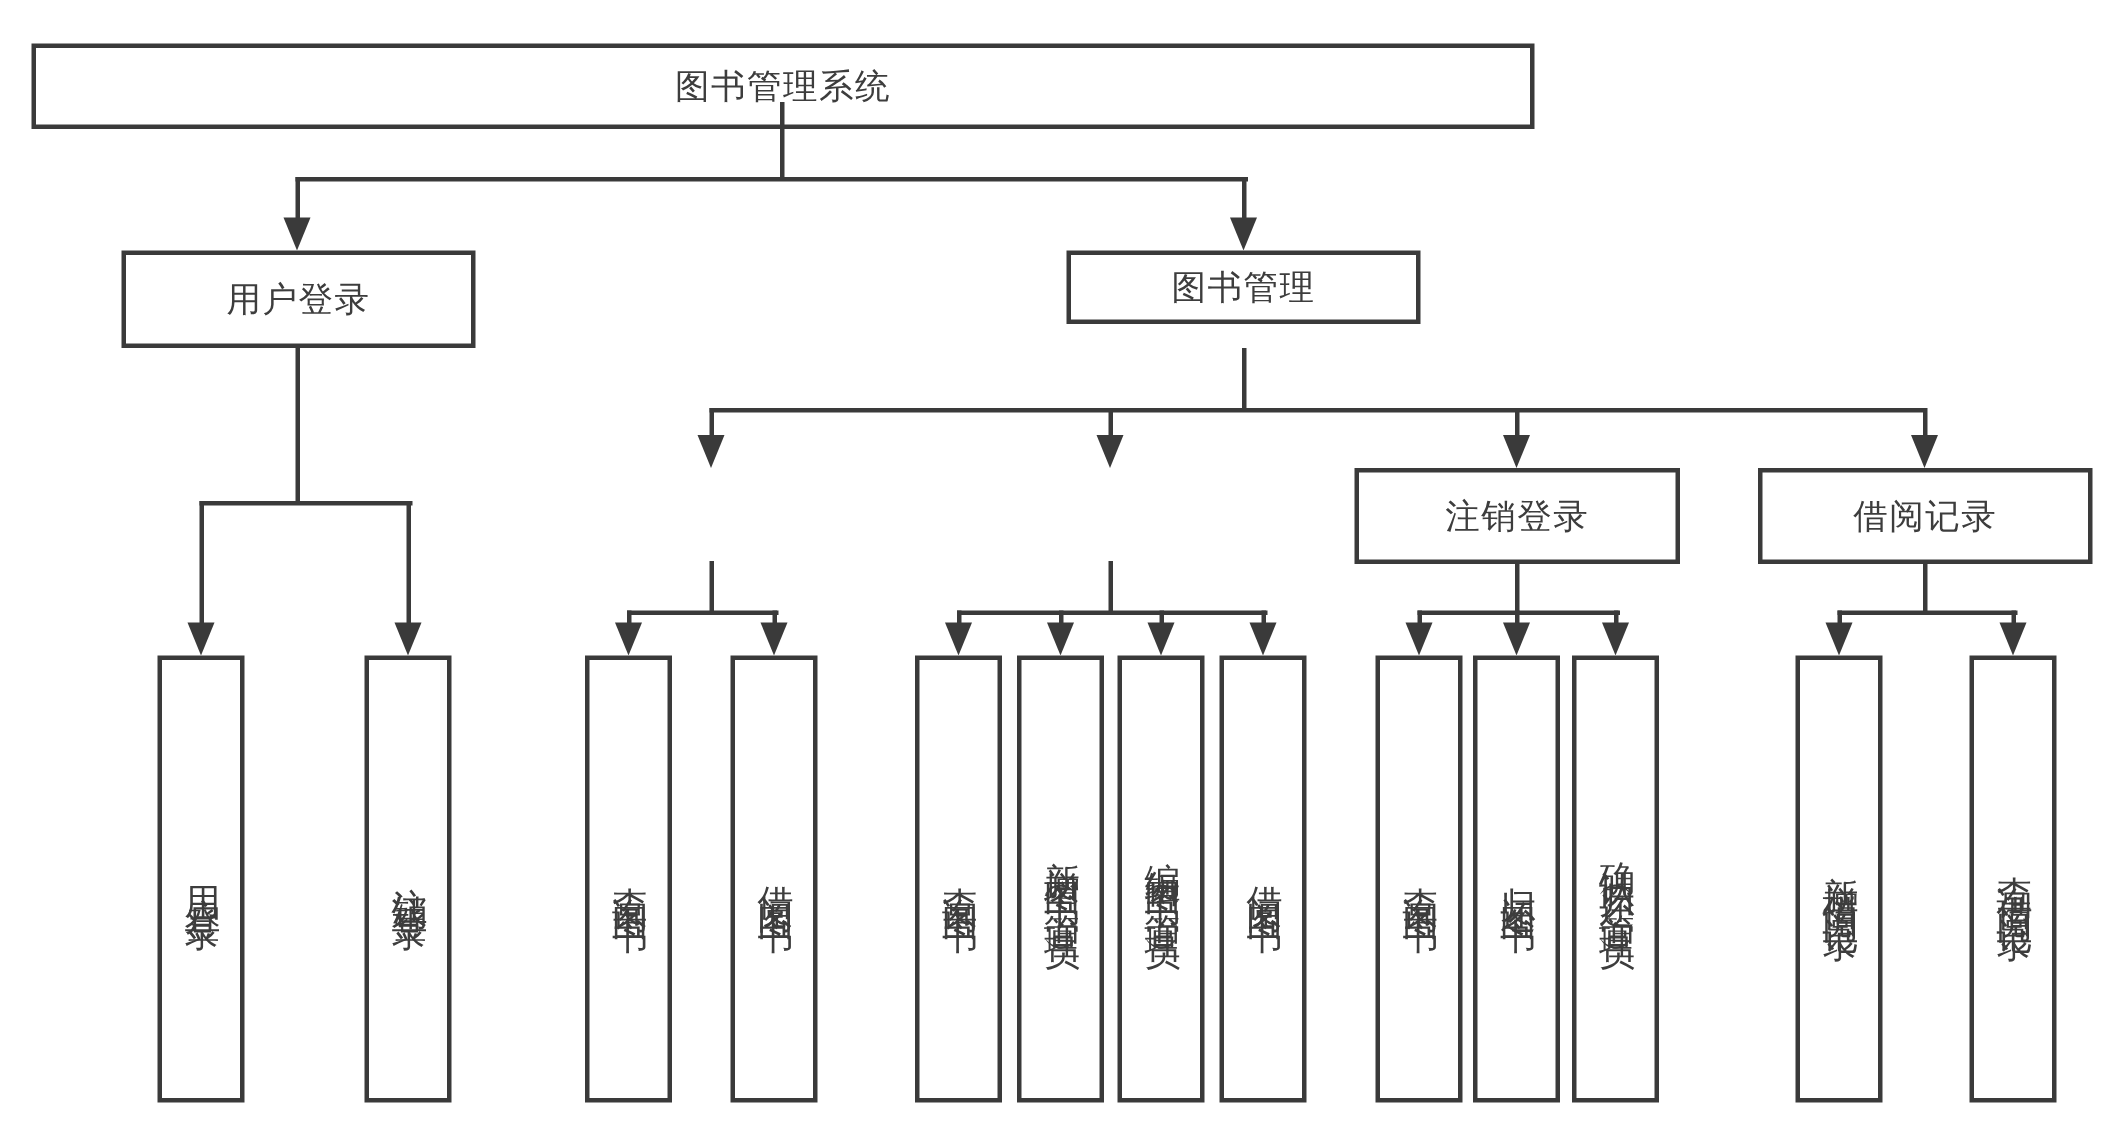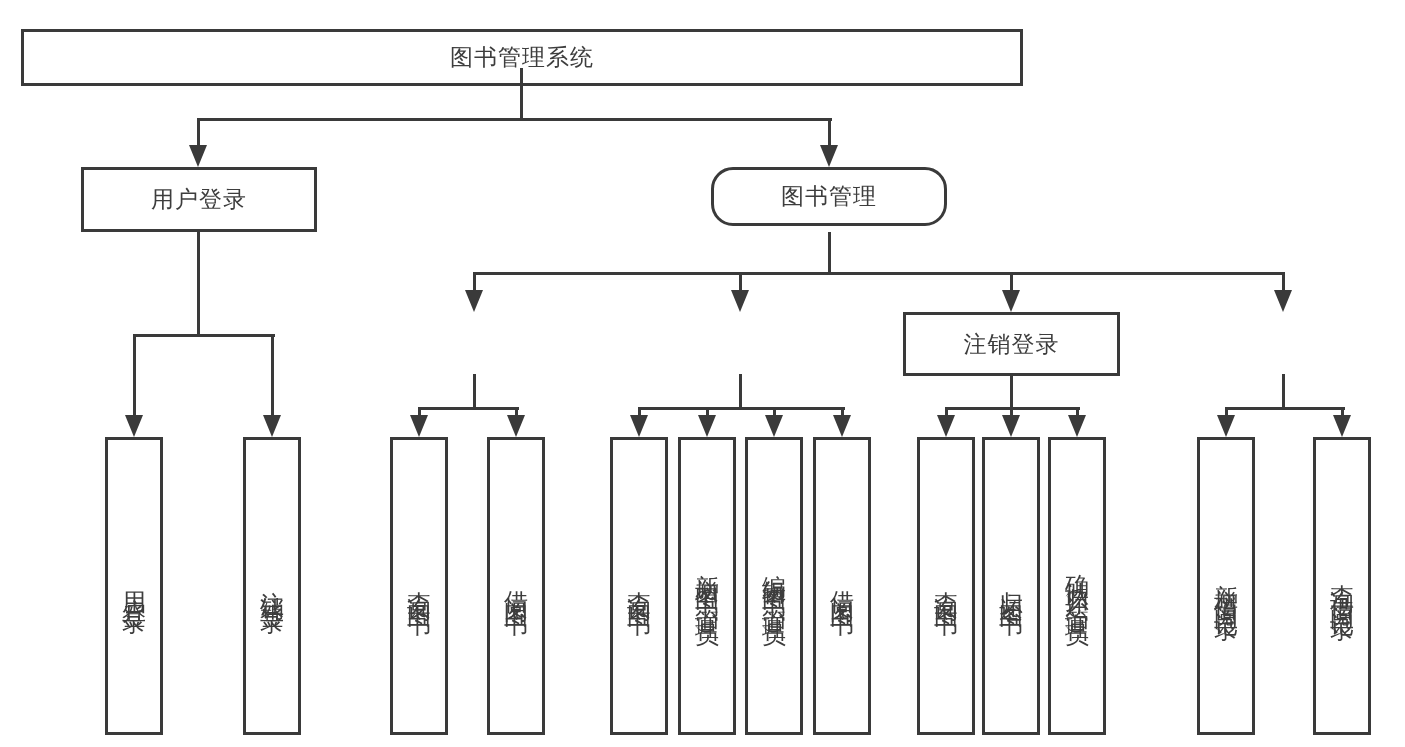--- a/index.html
+++ b/index.html
@@ -90,21 +90,21 @@
   <div class="vl" style="left:520px; top:68px; height:52px;"></div>
   <div class="hl" style="left:197px; top:118px; width:635px;"></div>
   <div class="vl" style="left:197px; top:118px; height:30px;"></div>
   <div class="arr" style="left:189px; top:145px;"></div>
   <div class="vl" style="left:828px; top:118px; height:30px;"></div>
   <div class="arr" style="left:820px; top:145px;"></div>
 
   <div class="node" style="left:81px; top:167px; width:236px; height:65px;">
     <span>用户登录</span>
   </div>
-  <div class="node" style="left:711px; top:167px; width:236px; height:59px;border-radius:22px;">
+  <div class="node" style="left:711px; top:167px; width:236px; height:49px;">
     <span>图书管理</span>
   </div>
 
   <div class="vl" style="left:197px; top:232px; height:104px;"></div>
   <div class="hl" style="left:133px; top:334px; width:142px;"></div>
   <div class="vl" style="left:133px; top:334px; height:83px;"></div>
   <div class="arr" style="left:125px; top:415px;"></div>
   <div class="vl" style="left:271px; top:334px; height:83px;"></div>
   <div class="arr" style="left:263px; top:415px;"></div>
 
@@ -115,20 +115,23 @@
   <div class="vl" style="left:739px; top:272px; height:20px;"></div>
   <div class="arr" style="left:731px; top:290px;"></div>
   <div class="vl" style="left:1010px; top:272px; height:20px;"></div>
   <div class="arr" style="left:1002px; top:290px;"></div>
   <div class="vl" style="left:1282px; top:272px; height:20px;"></div>
   <div class="arr" style="left:1274px; top:290px;"></div>
 
   <div class="node" style="left:903px; top:312px; width:217px; height:64px;">
     <span>注销登录</span>
   </div>
+  <div class="node" style="left:1172px; top:312px; width:223px; height:64px;">
+    <span>借阅记录</span>
+  </div>
 
   <div class="vl" style="left:473px; top:374px; height:35px;"></div>
   <div class="hl" style="left:418px; top:407px; width:101px;"></div>
   <div class="vl" style="left:418px; top:407px; height:12px;"></div>
   <div class="arr" style="left:410px; top:415px;"></div>
   <div class="vl" style="left:515px; top:407px; height:12px;"></div>
   <div class="arr" style="left:507px; top:415px;"></div>
 
   <div class="vl" style="left:739px; top:374px; height:35px;"></div>
   <div class="hl" style="left:638px; top:407px; width:207px;"></div>

